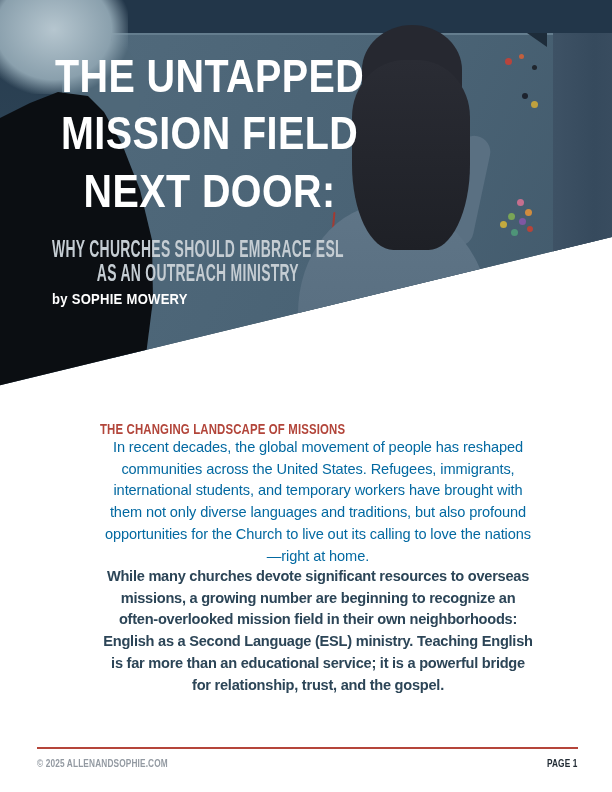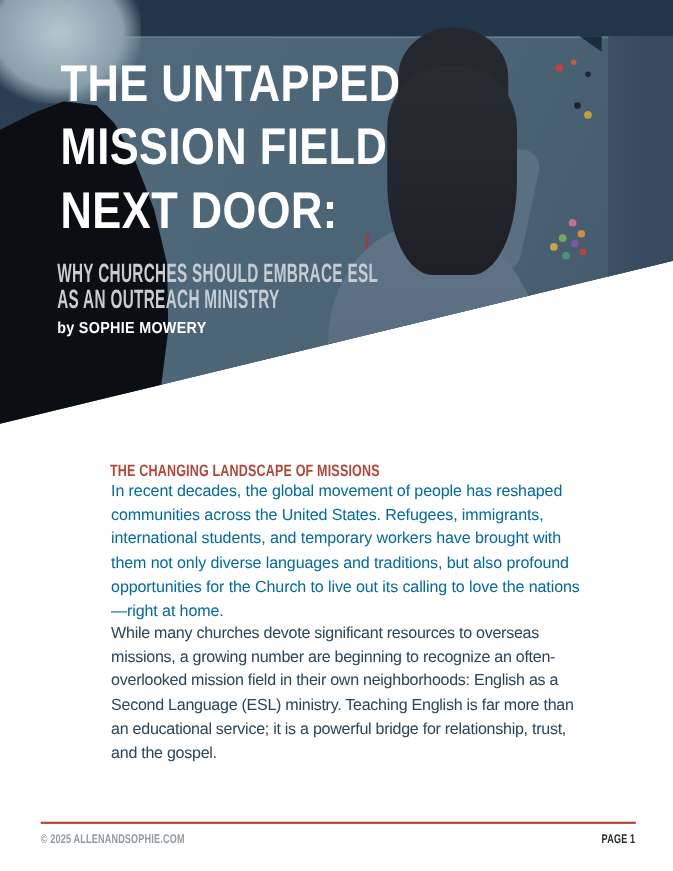--- a/index.html
+++ b/index.html
@@ -4,20 +4,21 @@
 <style>
   * { margin: 0; padding: 0; box-sizing: border-box; }
   html, body { background: #ffffff; }
   .page {
     position: relative;
     width: 612px;
     height: 792px;
     background: #ffffff;
     overflow: hidden;
     font-family: "Liberation Sans", "DejaVu Sans", sans-serif;
+    text-align: center;
   }
 
   
   .hero {
     position: absolute;
     left: 0; top: 0;
     width: 612px; height: 386px;
     background: linear-gradient(180deg, #263b4e 0%, #2d4355 40%, #30485a 100%);
     clip-path: polygon(0 0, 100% 0, 100% 61.4%, 0 99.8%);
   }
@@ -126,21 +127,21 @@
     transform: scaleX(0.76); transform-origin: 0 0;
     white-space: nowrap;
   }
   .para {
     position: absolute; left: 101px; width: 434px;
     font-size: 14.6px; line-height: 21.7px; color: #0369a1;
     letter-spacing: -0.1px;
   }
   .para-intro { top: 437px; }
   .para-emphasis {
-    top: 566px; font-weight: normal; color: #2c4557; letter-spacing: -0.25px;
+    top: 566px; font-weight: bold; color: #2c4557; letter-spacing: -0.25px;
   }
 
   
   .footer-rule {
     position: absolute; left: 37px; top: 747px; width: 541px; height: 2px;
     background: #b5453a;
   }
   .footer-copyright {
     position: absolute; left: 37px; top: 757px;
     font-size: 11.5px; font-weight: bold; color: #939aa2;

